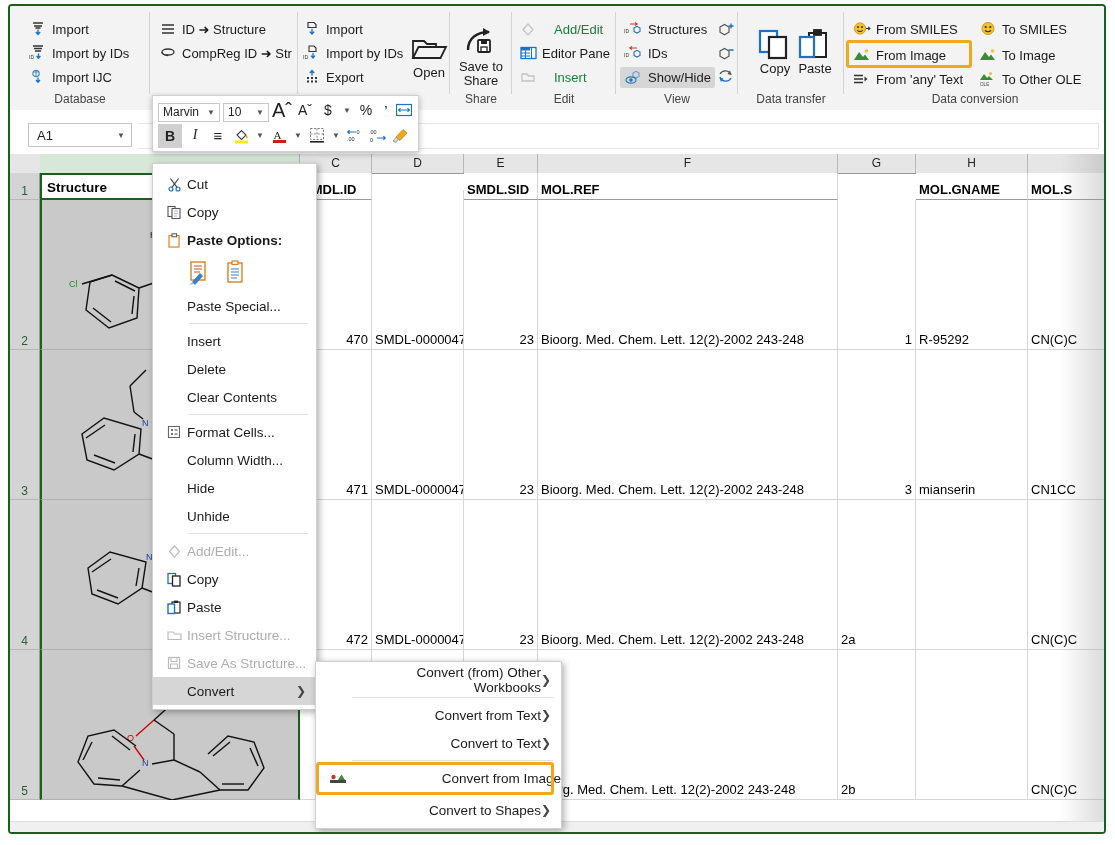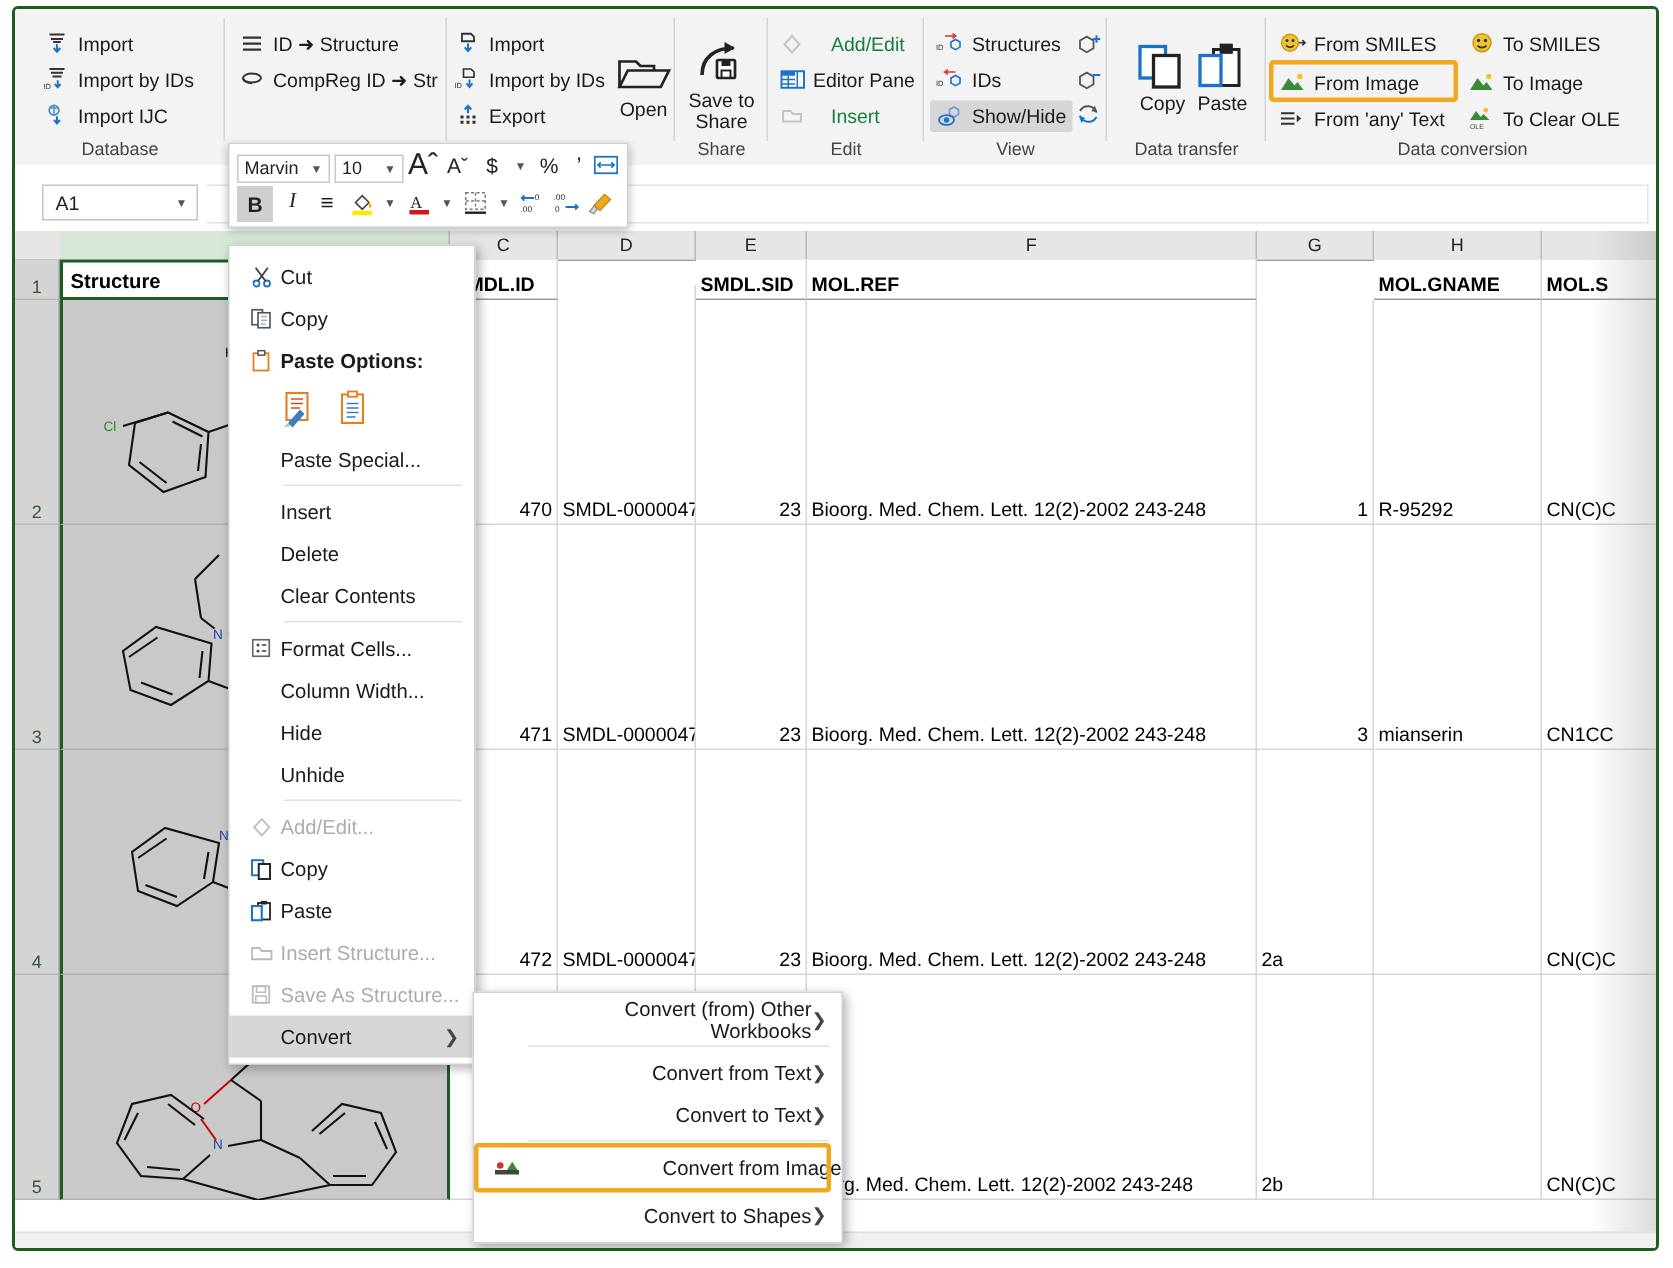--- a/index.html
+++ b/index.html
@@ -366,21 +366,21 @@
         <span>To Image</span>
       </div>
       <div class="ritem" style="left:134px;top:62px;">
         <span class="ico">
               <svg width="18" height="16" viewBox="0 0 18 16">
                 <path d="M1 9 5 3l3.2 4 1.8-2 4 4z" fill="#3a8a3a"></path>
                 <circle cx="11.5" cy="2.5" r="1.6" fill="#f2c230"></circle>
                 <text x="1" y="15" font-size="4.6" fill="#444" font-family="sans-serif">OLE</text>
               </svg>
             </span>
-        <span>To Clear OLE</span>
+        <span>To Other OLE</span>
       </div>
       <div class="glabel">Data conversion</div>
     </div>
   </div>
 
   <div class="namebox">
     <span>A1</span>
     <span class="nb-arr">▼</span>
   </div>
   <div class="fbar"></div>

